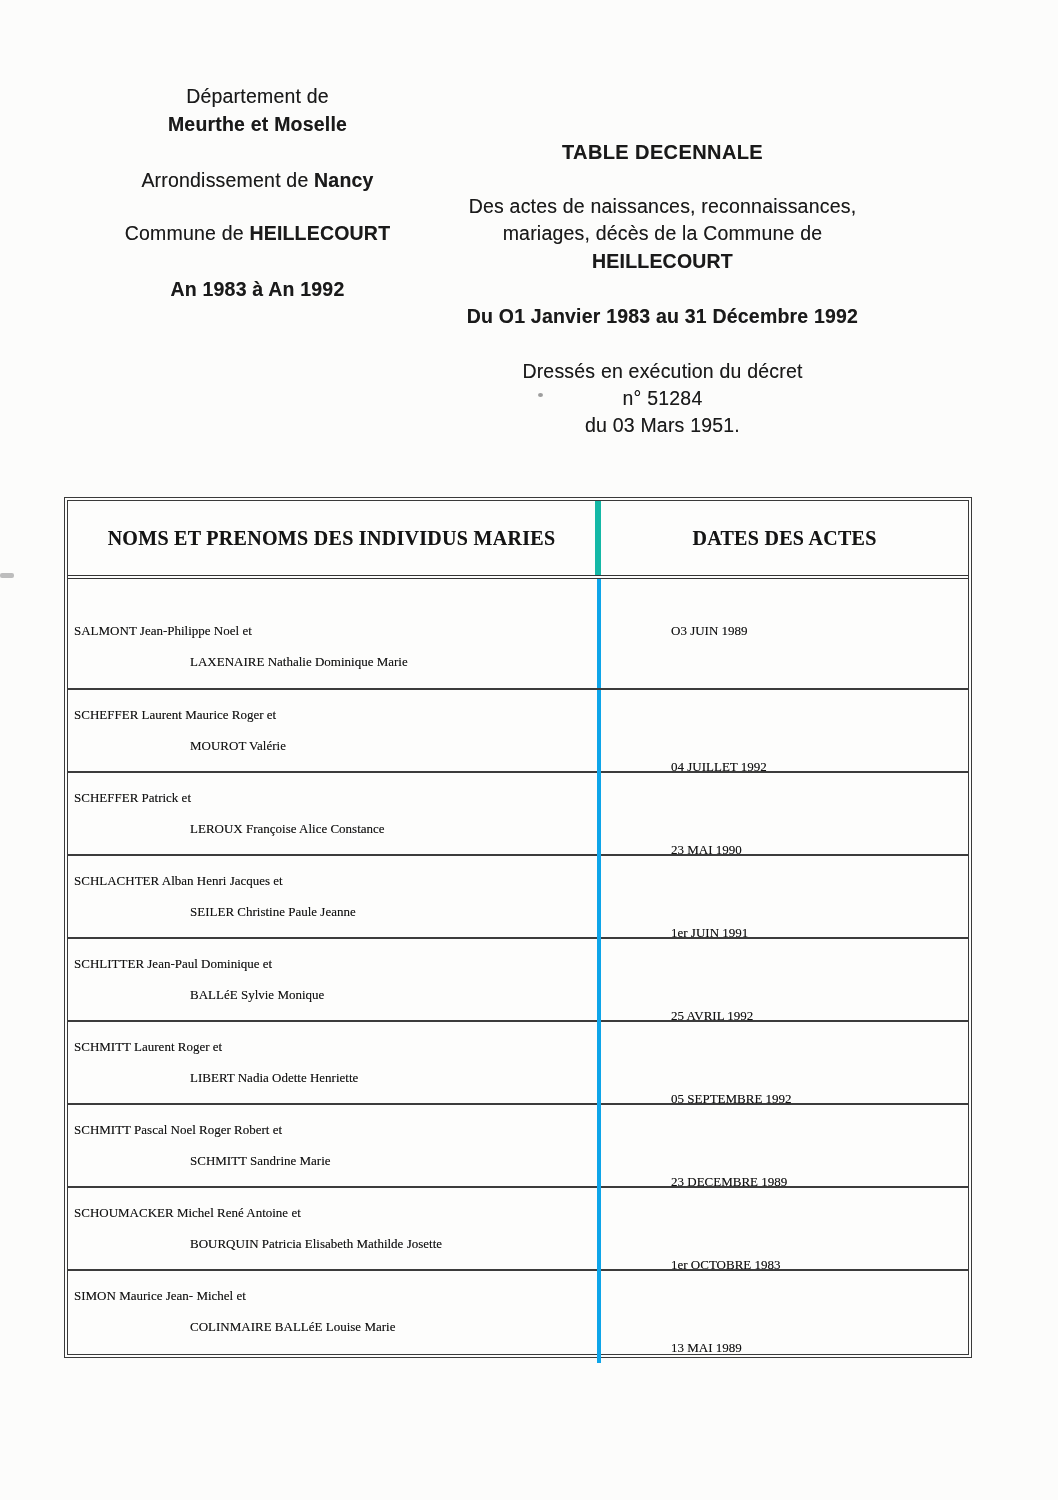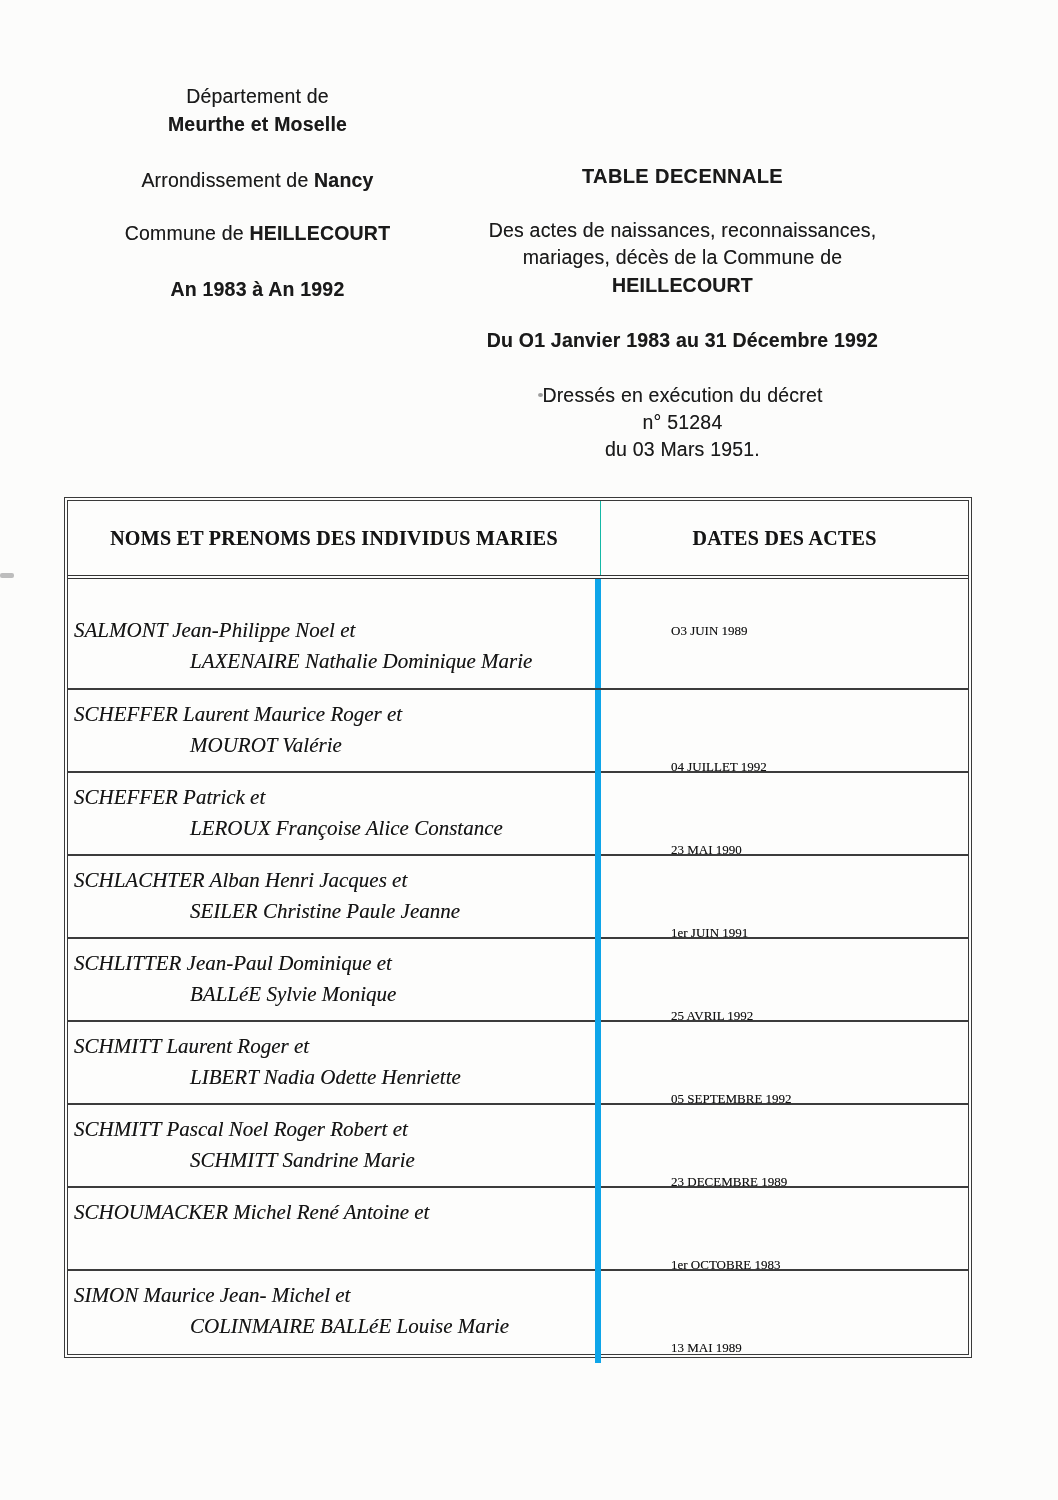--- a/index.html
+++ b/index.html
@@ -9,21 +9,21 @@
     width:1058px;height:1500px;
     background:#fcfcfb;
     overflow:hidden;
     font-family:"Liberation Sans",sans-serif;
     color:#1a1a1a;
   }
   
   .hdr-line{position:absolute;margin:0;font-size:19.5px;line-height:24px;white-space:nowrap;
             text-align:center;letter-spacing:.2px;}
   .hl{left:60px;width:395px;}
-  .hr{left:450px;width:465px;margin-top:24px;}
+  .hr{left:430px;width:465px;}
   .b{font-weight:bold;}
   .t-title{font-size:20px;font-weight:bold;letter-spacing:.4px;}
   
   .page *{text-shadow:0 0 .5px rgba(20,20,20,.45);}
   
   .artifact-dash{position:absolute;left:0;top:573px;width:14px;height:5px;background:#bdbdbd;border-radius:2px;}
   .artifact-dot{position:absolute;left:538px;top:393px;width:5px;height:4px;background:#9d9d9d;border-radius:50%;}
   
   .doc-table{
     position:absolute;left:64px;top:497px;width:908px;
@@ -31,25 +31,25 @@
     background:#fdfdfc;
     font-family:"Liberation Serif",serif;
     color:#141414;
     box-sizing:border-box;
   }
   .thead{display:grid;grid-template-columns:533px 1fr;border-bottom:4px double #343434;}
   .th{
     height:74px;display:flex;align-items:center;justify-content:center;
     font-weight:bold;font-size:20px;letter-spacing:.3px;white-space:nowrap;
   }
-  .th.first{border-right:1px solid #14b8a6;}
+  .th.first{border-right:6px solid #14b8a6;}
   .trow{display:grid;grid-template-columns:533px 1fr;height:83px;border-bottom:2px solid #3c3c3c;box-sizing:border-box;}
   .trow:first-child{height:111px;}
   .trow:last-child{border-bottom:none;}
-  .name-cell{border-right:6px solid #0ea5e9;padding:9px 4px 0 6px;font-size:21px;line-height:31px;box-sizing:border-box;font-style:italic;}
+  .name-cell{border-right:4px solid #0ea5e9;padding:9px 4px 0 6px;font-size:13px;line-height:31px;box-sizing:border-box;}
   .trow:first-child .name-cell{padding-top:36px;}
   .wife{padding-left:116px;white-space:nowrap;}
   .husband{white-space:nowrap;}
   .date-cell{padding-left:70px;font-size:13px;box-sizing:border-box;}
   .date{margin-top:61px;line-height:31px;white-space:nowrap;}
   .trow:first-child .date{margin-top:36px;}
 </style>
 </head>
 <body>
 
@@ -145,20 +145,21 @@
       <div class="wife">SCHMITT Sandrine Marie</div>
     </div>
     <div class="date-cell">
       <div class="date">23 DECEMBRE 1989</div>
     </div>
   </div>
 
   <div class="trow">
     <div class="name-cell">
       <div class="husband">SCHOUMACKER Michel René Antoine et</div>
+      <div class="wife">BOURQUIN Patricia Elisabeth Mathilde Josette</div>
     </div>
     <div class="date-cell">
       <div class="date">1er OCTOBRE 1983</div>
     </div>
   </div>
 
   <div class="trow">
     <div class="name-cell">
       <div class="husband">SIMON Maurice Jean- Michel et</div>
       <div class="wife">COLINMAIRE BALLéE Louise Marie</div>

